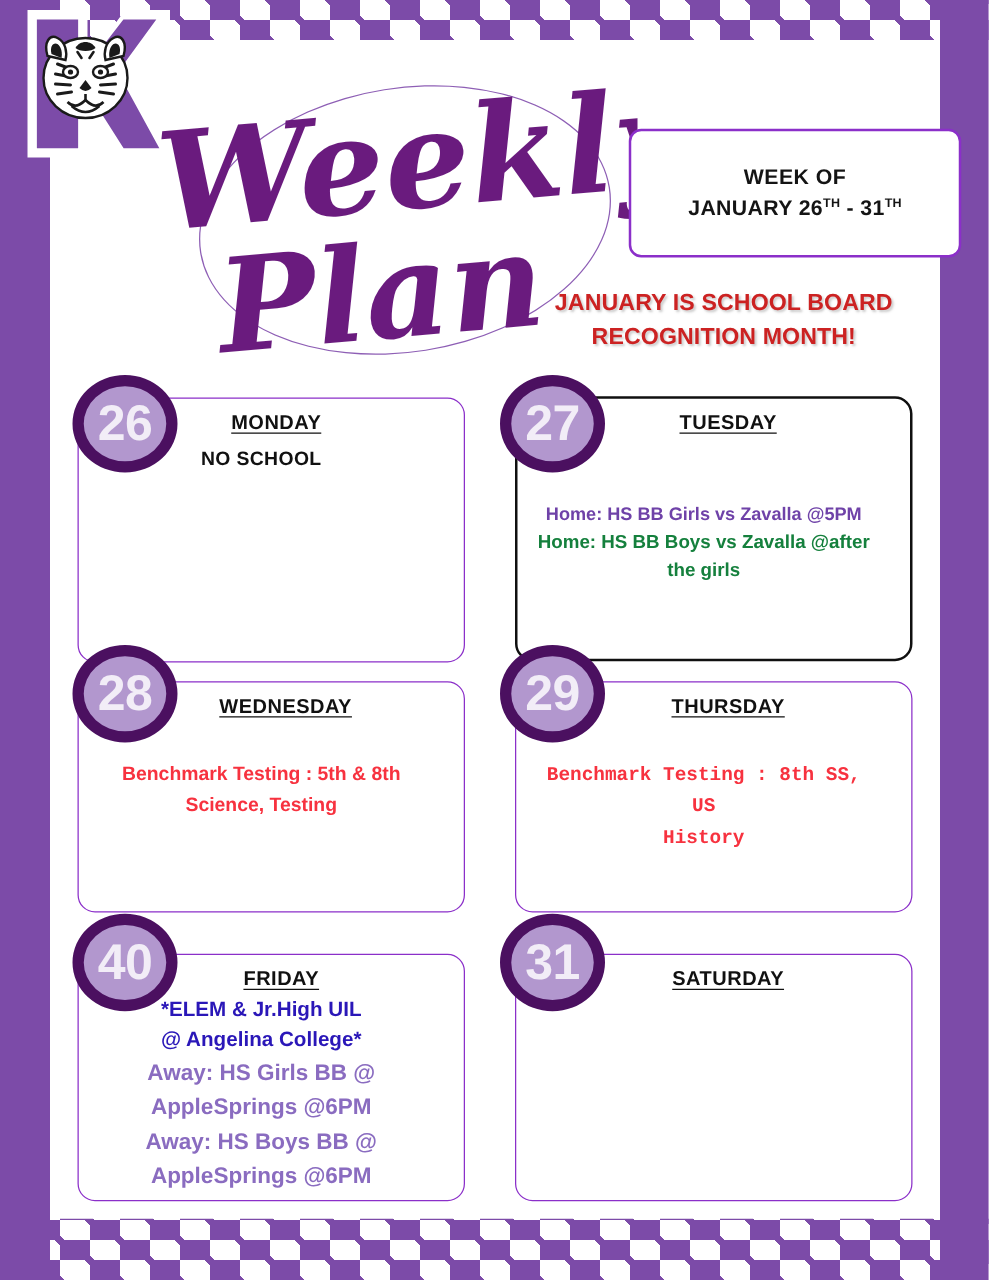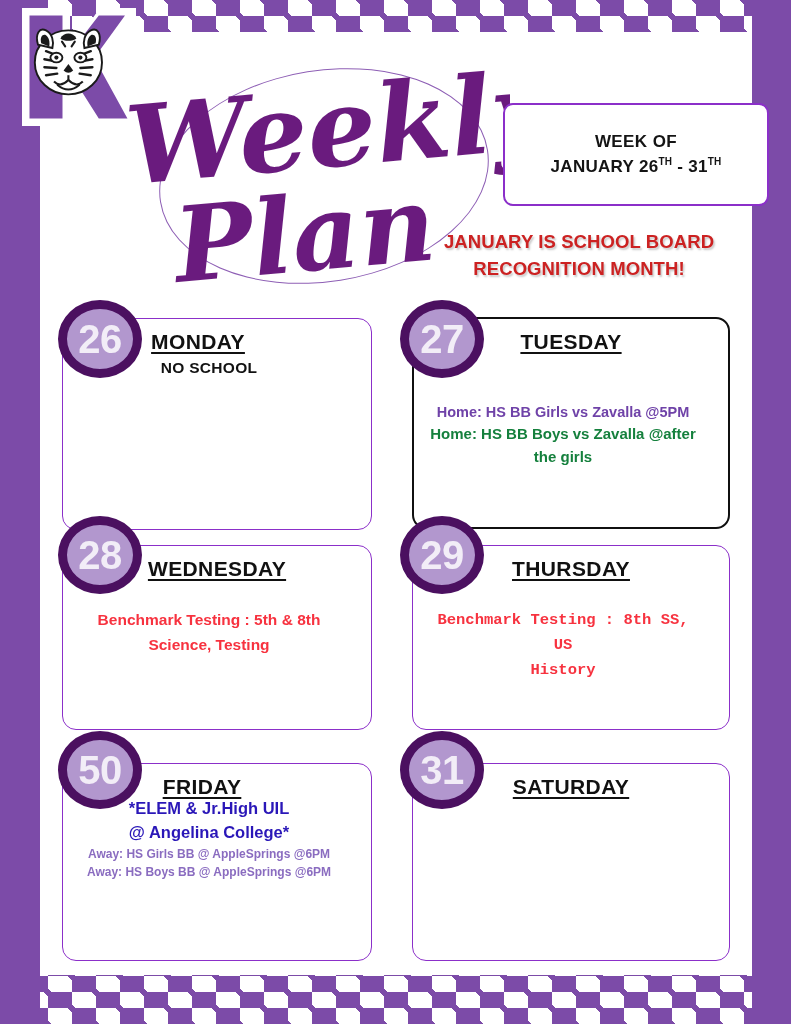--- a/index.html
+++ b/index.html
@@ -77,37 +77,37 @@
   
   .grid{position:absolute;left:0;top:0;width:791px;height:1024px;}
   .card{
     position:absolute;
     border:1.9px solid #8B2FC9;border-radius:14px;background:#fff;
     box-sizing:border-box;
   }
   .card.black{border:2.1px solid #101010;}
   .card .dayname{
     position:absolute;left:0;right:0;text-align:center;top:11px;
-    font-size:21px;font-weight:bold;color:#111;
-    text-decoration:underline;text-underline-offset:3px;letter-spacing:.4px;
+    font-size:16px;font-weight:bold;color:#111;
+    text-decoration:underline;text-underline-offset:3px;letter-spacing:.4px;padding-left:23px;
   }
   .card.mon .dayname{left:40px;right:auto;width:190px;text-align:center;}
   .card.fri .dayname{left:44px;right:auto;width:190px;text-align:center;}
   .card .body{
     position:absolute;left:12px;right:28px;text-align:center;
   }
   .line{display:block;}
 
   
   .t-black-plain{color:#111;font-size:15.5px;font-weight:bold;letter-spacing:.3px;}
   .t-purple-lg{color:#6F42A8;font-size:14.5px;font-weight:bold;line-height:1.55;text-align:center;}
   .t-purple-sm{color:#15803d;font-size:15px;font-weight:bold;line-height:1.5;}
   .t-red{color:#F7323F;font-size:15.5px;font-weight:bold;line-height:1.6;}
   .t-blue{color:#2A17B8;font-size:16.5px;font-weight:bold;line-height:1.45;}
-  .t-lilac{color:#8A6CC0;font-size:12px;font-weight:bold;line-height:1.52;}
+  .t-lilac{color:#8A6CC0;font-size:18px;font-weight:bold;line-height:1.52;}
 
   
   .badge{
     position:absolute;width:84px;height:78px;border-radius:50%;
     background:#B297CE;border:9px solid #4B1060;box-sizing:border-box;
     display:flex;align-items:center;justify-content:center;
     color:#F2EDF7;font-size:40px;font-weight:bold;letter-spacing:-.5px;
     line-height:1;
   }
 </style>
@@ -206,21 +206,21 @@
       <div class="badge" style="left: 400px; top: 516px;">29</div>
       <div class="card fri" style="left: 62px; top: 763px; width: 310px; height: 198px;">
         <div class="dayname">FRIDAY</div>
         <div class="body" style="top: 33px;">
           <span class="line t-blue">*ELEM &amp; Jr.High UIL</span>
           <span class="line t-blue">@ Angelina College*</span>
           <span class="line t-lilac">Away: HS Girls BB @ AppleSprings @6PM</span>
           <span class="line t-lilac">Away: HS Boys BB @ AppleSprings @6PM</span>
         </div>
       </div>
-      <div class="badge" style="left: 58px; top: 731px;">50</div>
+      <div class="badge" style="left: 58px; top: 731px;">40</div>
       <div class="card sat" style="left: 412px; top: 763px; width: 318px; height: 198px;">
         <div class="dayname">SATURDAY</div>
         <div class="body" style="top: 50px;"></div>
       </div>
       <div class="badge" style="left: 400px; top: 731px;">31</div>
     </div>
 
 </div>
 
 </body></html>

